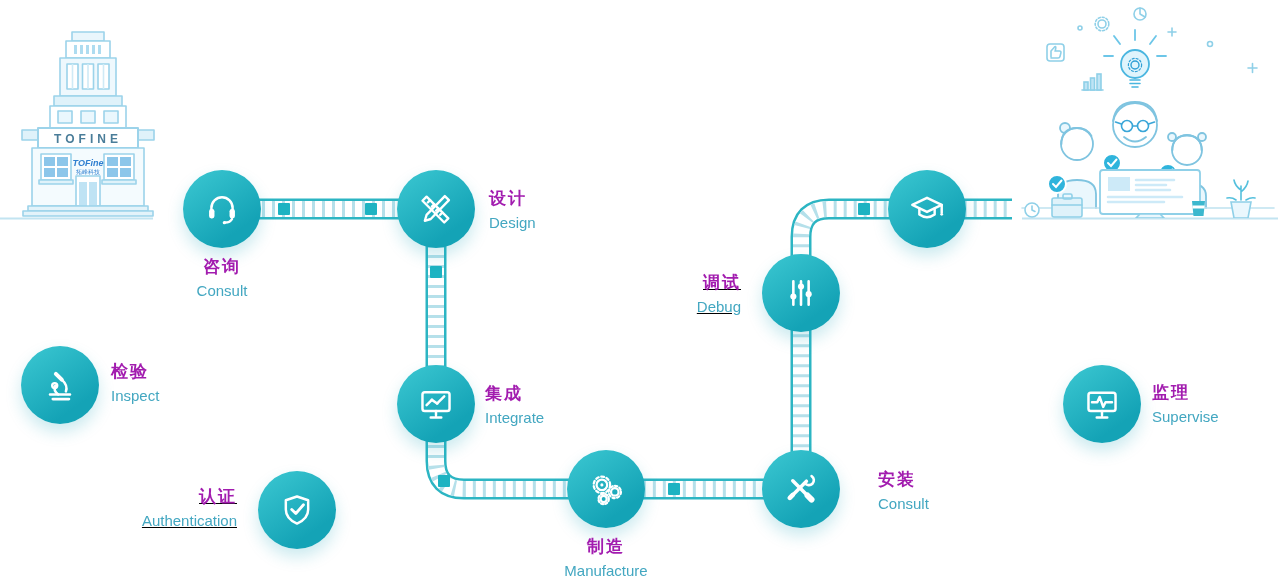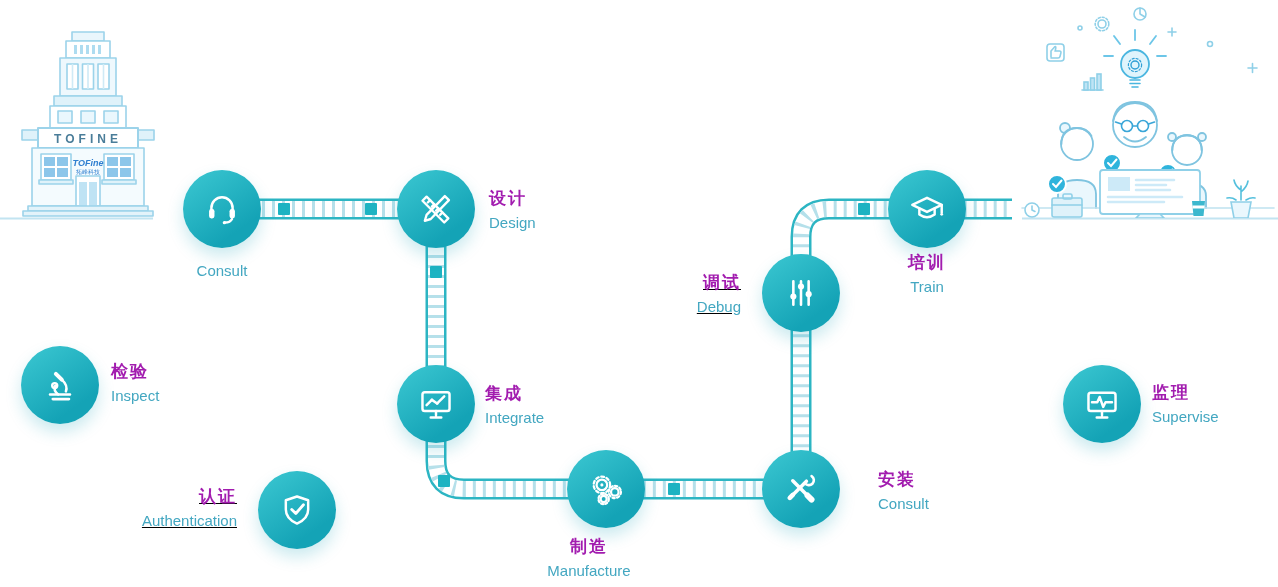--- a/index.html
+++ b/index.html
@@ -220,20 +220,21 @@
   <div class="step-circle" style="left:183px;top:170px">
     <svg width="40" height="40" viewBox="0 0 34 34" fill="none" stroke="#fff" stroke-width="2.1" stroke-linecap="round" stroke-linejoin="round">
       <path d="M8 19 v-3 a9 9 0 0 1 18 0 v3"></path>
       <rect x="6" y="17" width="4.6" height="8" rx="2" fill="#fff" stroke="none"></rect>
       <rect x="23.4" y="17" width="4.6" height="8" rx="2" fill="#fff" stroke="none"></rect>
       <path d="M25.5 25.5 q-1.5 3 -6 3"></path>
       <circle cx="19" cy="28.6" r="1.4" fill="#fff" stroke="none"></circle>
     </svg>
   </div>
   <div class="labels center" style="left:142px;top:257px;width:160px">
+    <div class="zh">咨询</div>
     <div class="en">Consult</div>
   </div>
 
   <div class="step-circle" style="left:397px;top:170px">
     <svg width="40" height="40" viewBox="0 0 34 34" fill="none" stroke="#fff" stroke-width="2" stroke-linecap="round" stroke-linejoin="round">
       <path d="M9 6.5 L27.5 25 l-3.5 3.5 L5.5 10 Z"></path>
       <path d="M12 9.5 l-2 2 M15.5 13 l-2 2 M19 16.5 l-2 2 M22.5 20 l-2 2"></path>
       <path d="M24.5 6 l3.5 3.5 L12.5 25.5 l-5 1.5 1.5 -5 Z"></path>
     </svg>
   </div>
@@ -260,21 +261,21 @@
     <svg width="40" height="40" viewBox="0 0 34 34" fill="none" stroke="#fff" stroke-width="1.9" stroke-linecap="round">
       <circle cx="13.5" cy="13.5" r="4.5"></circle>
       <circle cx="13.5" cy="13.5" r="7" stroke-dasharray="2.4 2.2"></circle>
       <circle cx="13.5" cy="13.5" r="1.3" fill="#fff" stroke="none"></circle>
       <circle cx="24.5" cy="19.5" r="3.2"></circle>
       <circle cx="24.5" cy="19.5" r="5.2" stroke-dasharray="2 2"></circle>
       <circle cx="15" cy="25.5" r="2.6"></circle>
       <circle cx="15" cy="25.5" r="4.4" stroke-dasharray="1.8 1.8"></circle>
     </svg>
   </div>
-  <div class="labels center" style="left:509px;top:537px;width:160px">
+  <div class="labels center" style="left:526px;top:537px;width:160px">
     <div class="zh">制造</div>
     <div class="en">Manufacture</div>
   </div>
 
   <div class="step-circle" style="left:762px;top:450px">
     <svg width="40" height="40" viewBox="0 0 34 34" fill="none" stroke="#fff" stroke-width="2.2" stroke-linecap="round">
       <path d="M26 6 a4.2 4.2 0 1 1 -5.8 5.8"></path>
       <path d="M21.6 10.4 L10 22" stroke-width="3"></path>
       <path d="M10 10 L21 21" stroke-width="3"></path>
       <path d="M22.5 22.5 L26 26" stroke-width="5"></path>
@@ -300,24 +301,20 @@
   </div>
 
   <div class="step-circle" style="left:888px;top:170px">
     <svg width="40" height="40" viewBox="0 0 34 34" fill="none" stroke="#fff" stroke-width="2.1" stroke-linecap="round" stroke-linejoin="round">
       <polygon points="17,7.5 29.5,13.5 17,19.5 4.5,13.5"></polygon>
       <path d="M10.5 16.5 v5.2 q6.5 4.6 13 0 v-5.2"></path>
       <path d="M29.5 13.5 v6.5"></path>
       <circle cx="29.5" cy="21.5" r="1.2" fill="#fff" stroke="none"></circle>
     </svg>
   </div>
-  <div class="labels center" style="left:847px;top:253px;width:160px">
-    <div class="zh">培训</div>
-    <div class="en">Train</div>
-  </div>
 
   <div class="step-circle" style="left:21px;top:346px">
     <svg width="40" height="40" viewBox="0 0 34 34" fill="none" stroke="#fff" stroke-width="2.1" stroke-linecap="round" stroke-linejoin="round">
       <path d="M13.5 7.5 l5 5" stroke-width="3.4"></path>
       <path d="M18.5 12.5 q5.5 5 3.5 10"></path>
       <circle cx="12.5" cy="17.5" r="2.1"></circle>
       <path d="M8.5 25 h17"></path>
       <path d="M11 29 h13.5" stroke-width="2.5"></path>
       <path d="M15.5 25 q-4.5 -3 -2.5 -7.5"></path>
     </svg>

